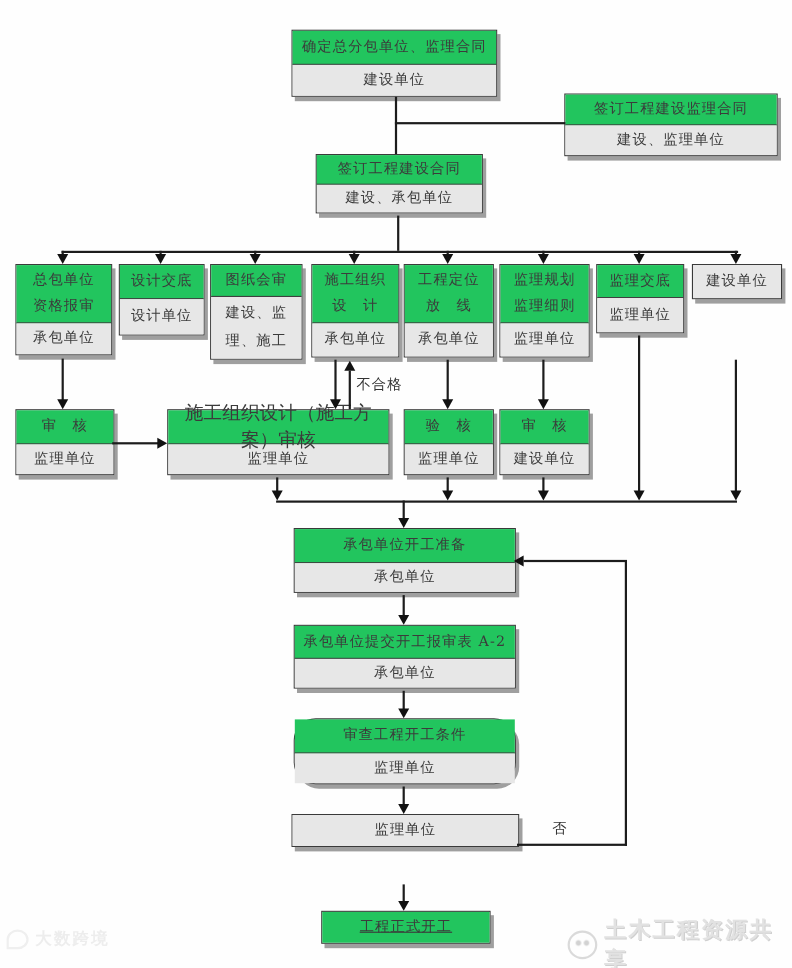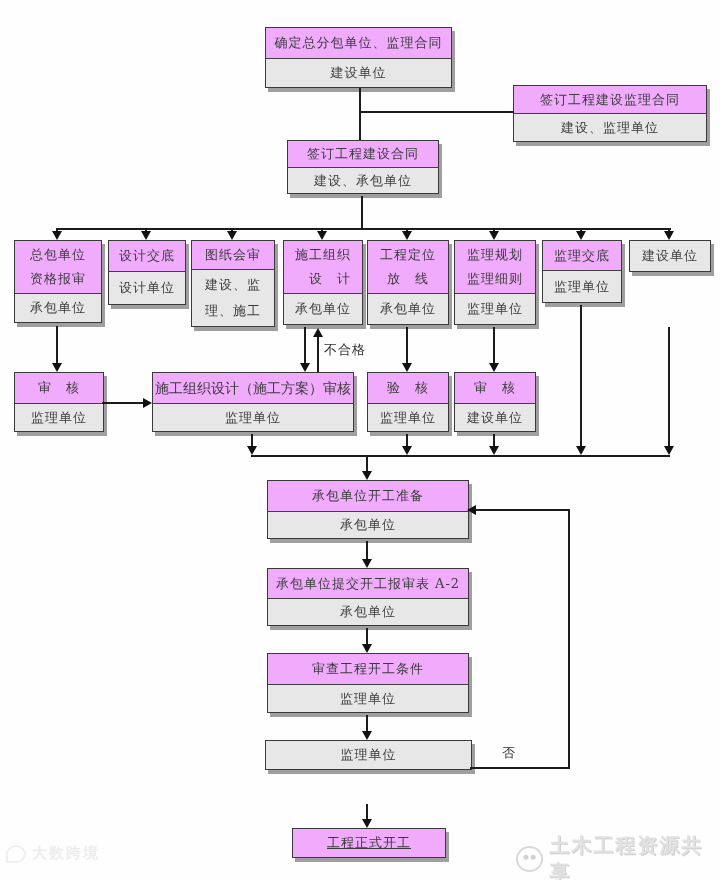--- a/index.html
+++ b/index.html
@@ -8,24 +8,24 @@
     font-family:"DejaVu Serif","Liberation Serif",serif;color:#3b3b3b;
   }
   .box{
     position:absolute;background:#fdfdfd;border:1.5px solid #3a3a3a;
     box-shadow:3px 4px 0 0 #9f9f9f;box-sizing:content-box;
   }
   .bx-title,.bx-unit{
     display:flex;align-items:center;justify-content:center;text-align:center;
     font-size:13px;letter-spacing:1px;white-space:pre-line;line-height:24px;
   }
-  .bx-title{background:#f0abfc;border-bottom:1.4px solid #3f3f3f;}
+  .bx-title{background:#22c55e;border-bottom:1.4px solid #3f3f3f;}
   .bx-unit{background:#e7e7e7;}
   .single .bx-title{border-bottom:none;}
-  .tight{letter-spacing:0;font-size:14px;}
+  .tight{letter-spacing:0;font-size:17px;}
   .ln{position:absolute;background:#1c1c1c;}
   .v{width:2px;} .h{height:2px;}
   .tri{position:absolute;width:0;height:0;}
   .td{border-left:5px solid transparent;border-right:5px solid transparent;border-top:9px solid #111;}
   .tu{border-left:5px solid transparent;border-right:5px solid transparent;border-bottom:9px solid #111;}
   .tr{border-top:5px solid transparent;border-bottom:5px solid transparent;border-left:9px solid #111;}
   .tl{border-top:5px solid transparent;border-bottom:5px solid transparent;border-right:9px solid #111;}
   .lbl{position:absolute;font-size:13px;letter-spacing:1px;color:#333;background:transparent;}
   .wm{position:absolute;display:flex;align-items:center;gap:6px;
       font-family:"DejaVu Sans","Liberation Sans",sans-serif;}
@@ -64,21 +64,21 @@
   <div class="box" style="left:108px;top:240px;width:76px;">
     <div class="bx-title" style="height:30px;">设计交底</div>
     <div class="bx-unit" style="height:32px;">设计单位</div>
   </div>
   <div class="box" style="left:191px;top:240px;width:82px;">
     <div class="bx-title" style="height:28px;">图纸会审</div>
     <div class="bx-unit" style="height:56px;line-height:26px;">建设、监
 理、施工</div>
   </div>
   <div class="box" style="left:283px;top:240px;width:78px;">
-    <div class="bx-title" style="height:52px;text-align:right;">施工组织
+    <div class="bx-title" style="height:52px;">施工组织
 设　计</div>
     <div class="bx-unit" style="height:30px;">承包单位</div>
   </div>
   <div class="box" style="left:367px;top:240px;width:80px;">
     <div class="bx-title" style="height:52px;">工程定位
 放　线</div>
     <div class="bx-unit" style="height:30px;">承包单位</div>
   </div>
   <div class="box" style="left:454px;top:240px;width:80px;">
     <div class="bx-title" style="height:52px;">监理规划
@@ -111,21 +111,21 @@
   </div>
 
   <div class="box" style="left:267px;top:480px;width:200px;">
     <div class="bx-title" style="height:30px;">承包单位开工准备</div>
     <div class="bx-unit" style="height:26px;">承包单位</div>
   </div>
   <div class="box" style="left:267px;top:568px;width:200px;">
     <div class="bx-title" style="height:29px;">承包单位提交开工报审表 A-2</div>
     <div class="bx-unit" style="height:26px;">承包单位</div>
   </div>
-  <div class="box" style="left:267px;top:653px;width:200px;">
+  <div class="box" style="left:267px;top:653px;width:200px;border-radius:20px;">
     <div class="bx-title" style="height:30px;">审查工程开工条件</div>
     <div class="bx-unit" style="height:27px;">监理单位</div>
   </div>
   <div class="box" style="left:265px;top:740px;width:205px;">
     <div class="bx-unit" style="height:28px;">监理单位</div>
   </div>
   <div class="box single" style="left:292px;top:828px;width:152px;text-decoration:underline;">
     <div class="bx-title" style="height:28px;">工程正式开工</div>
   </div>
 

